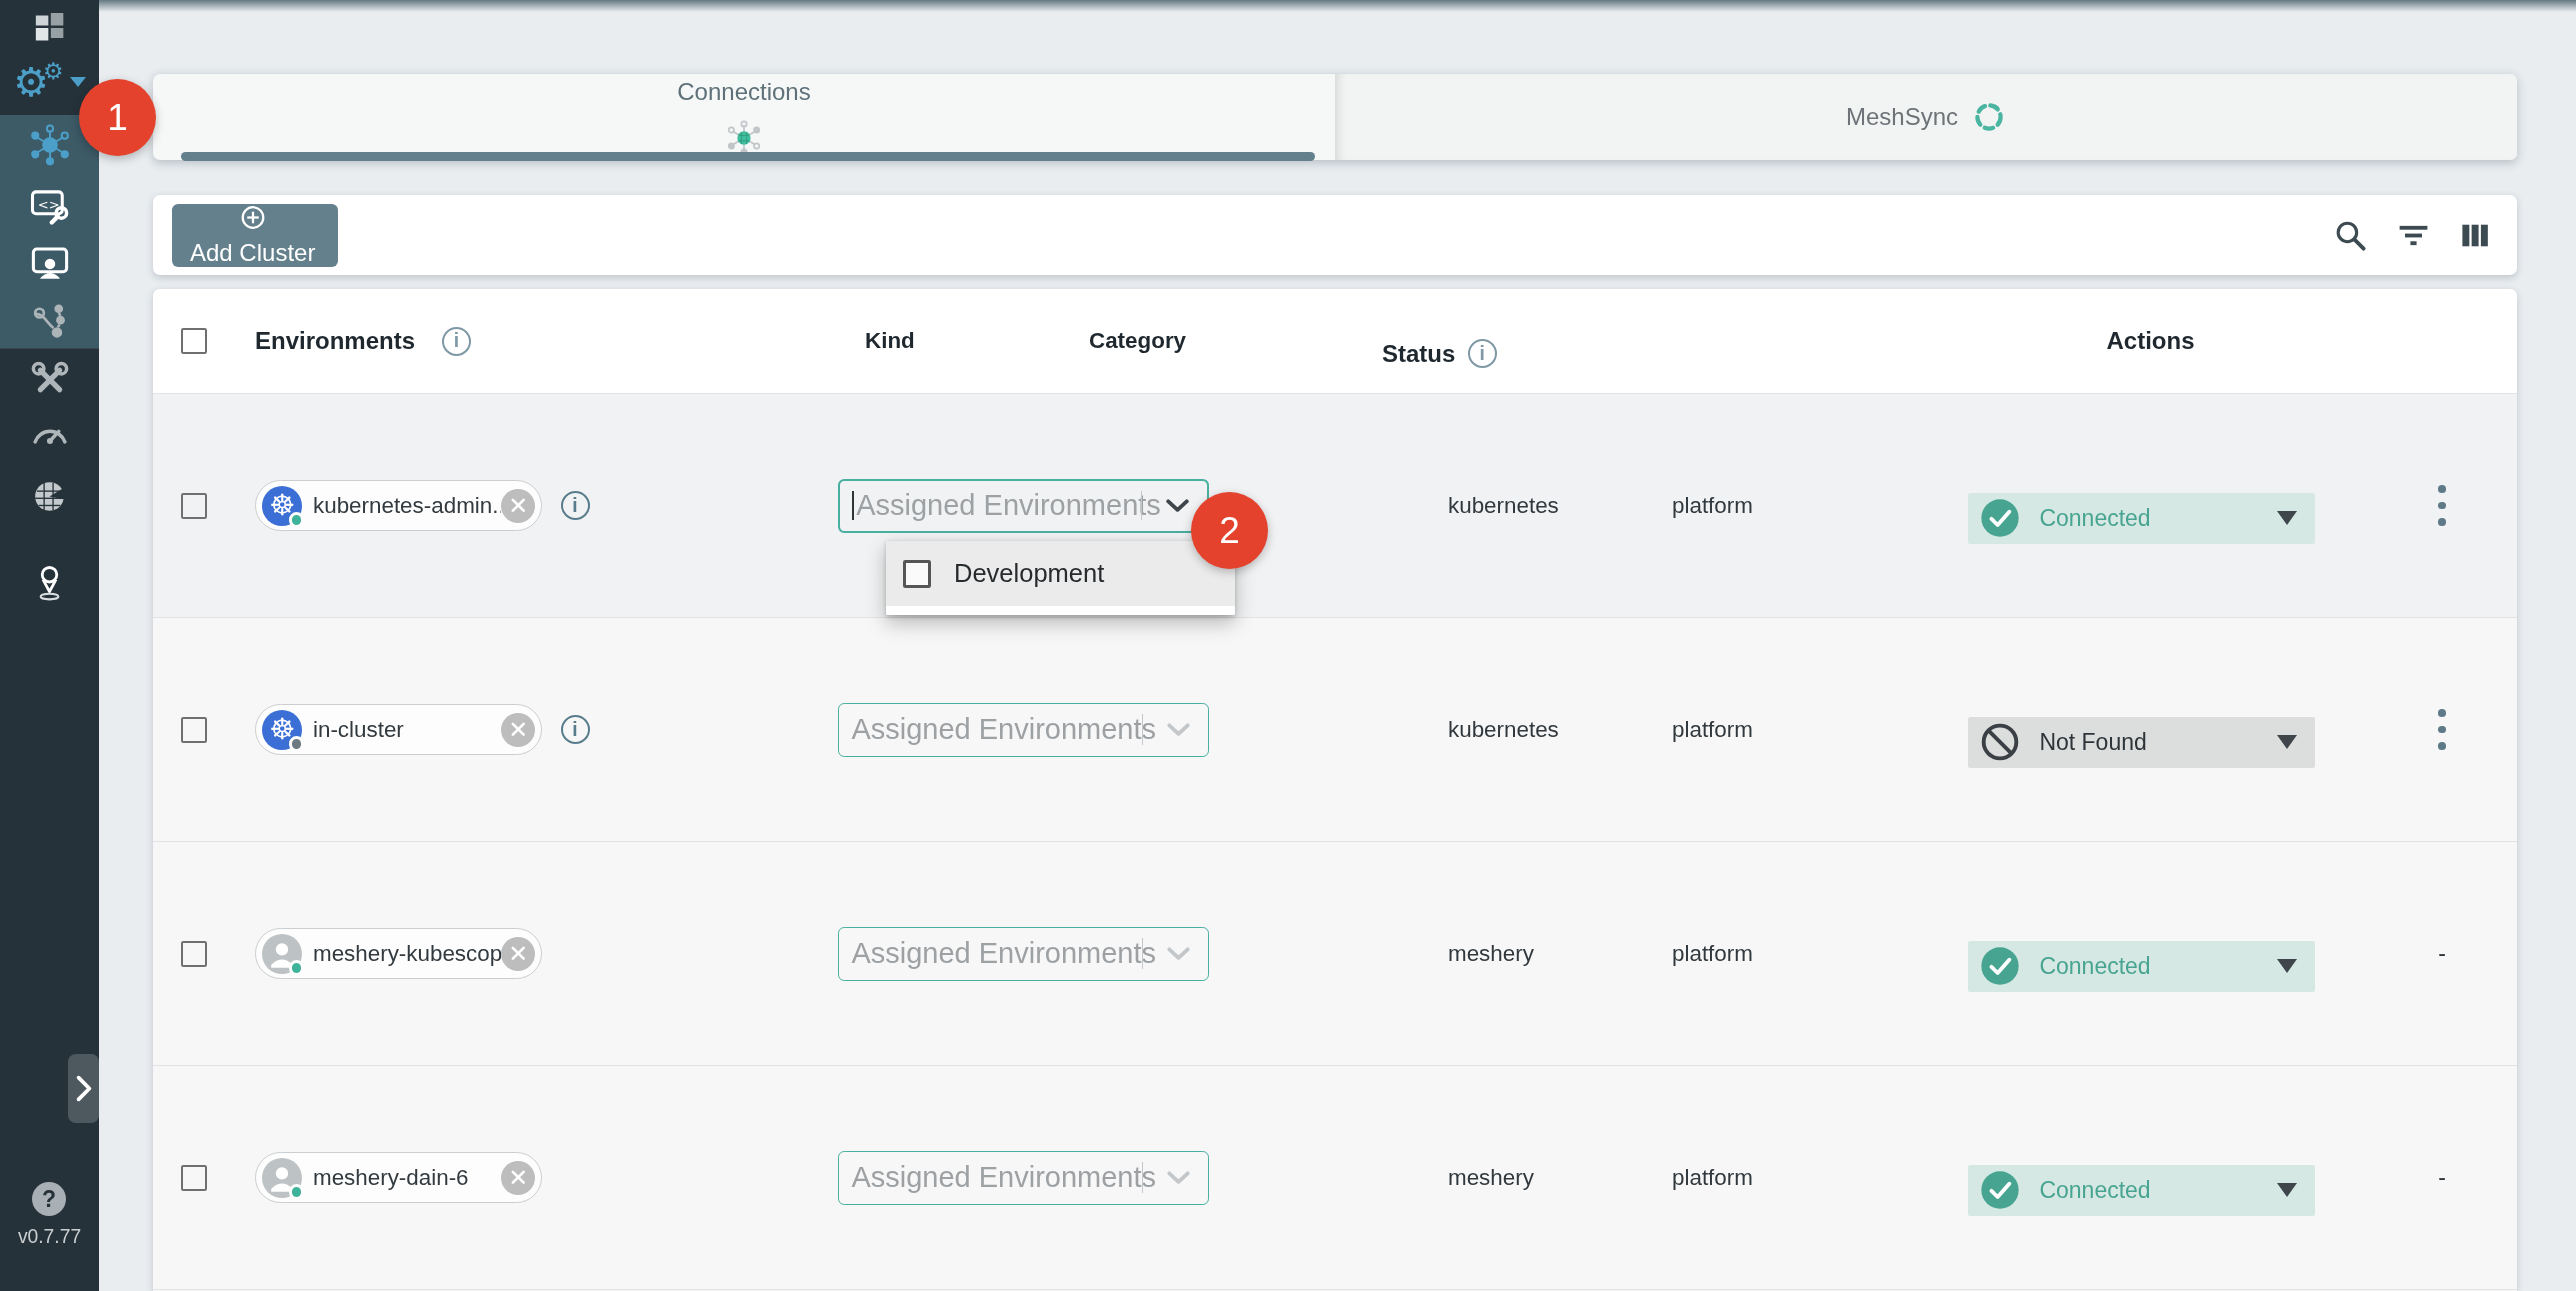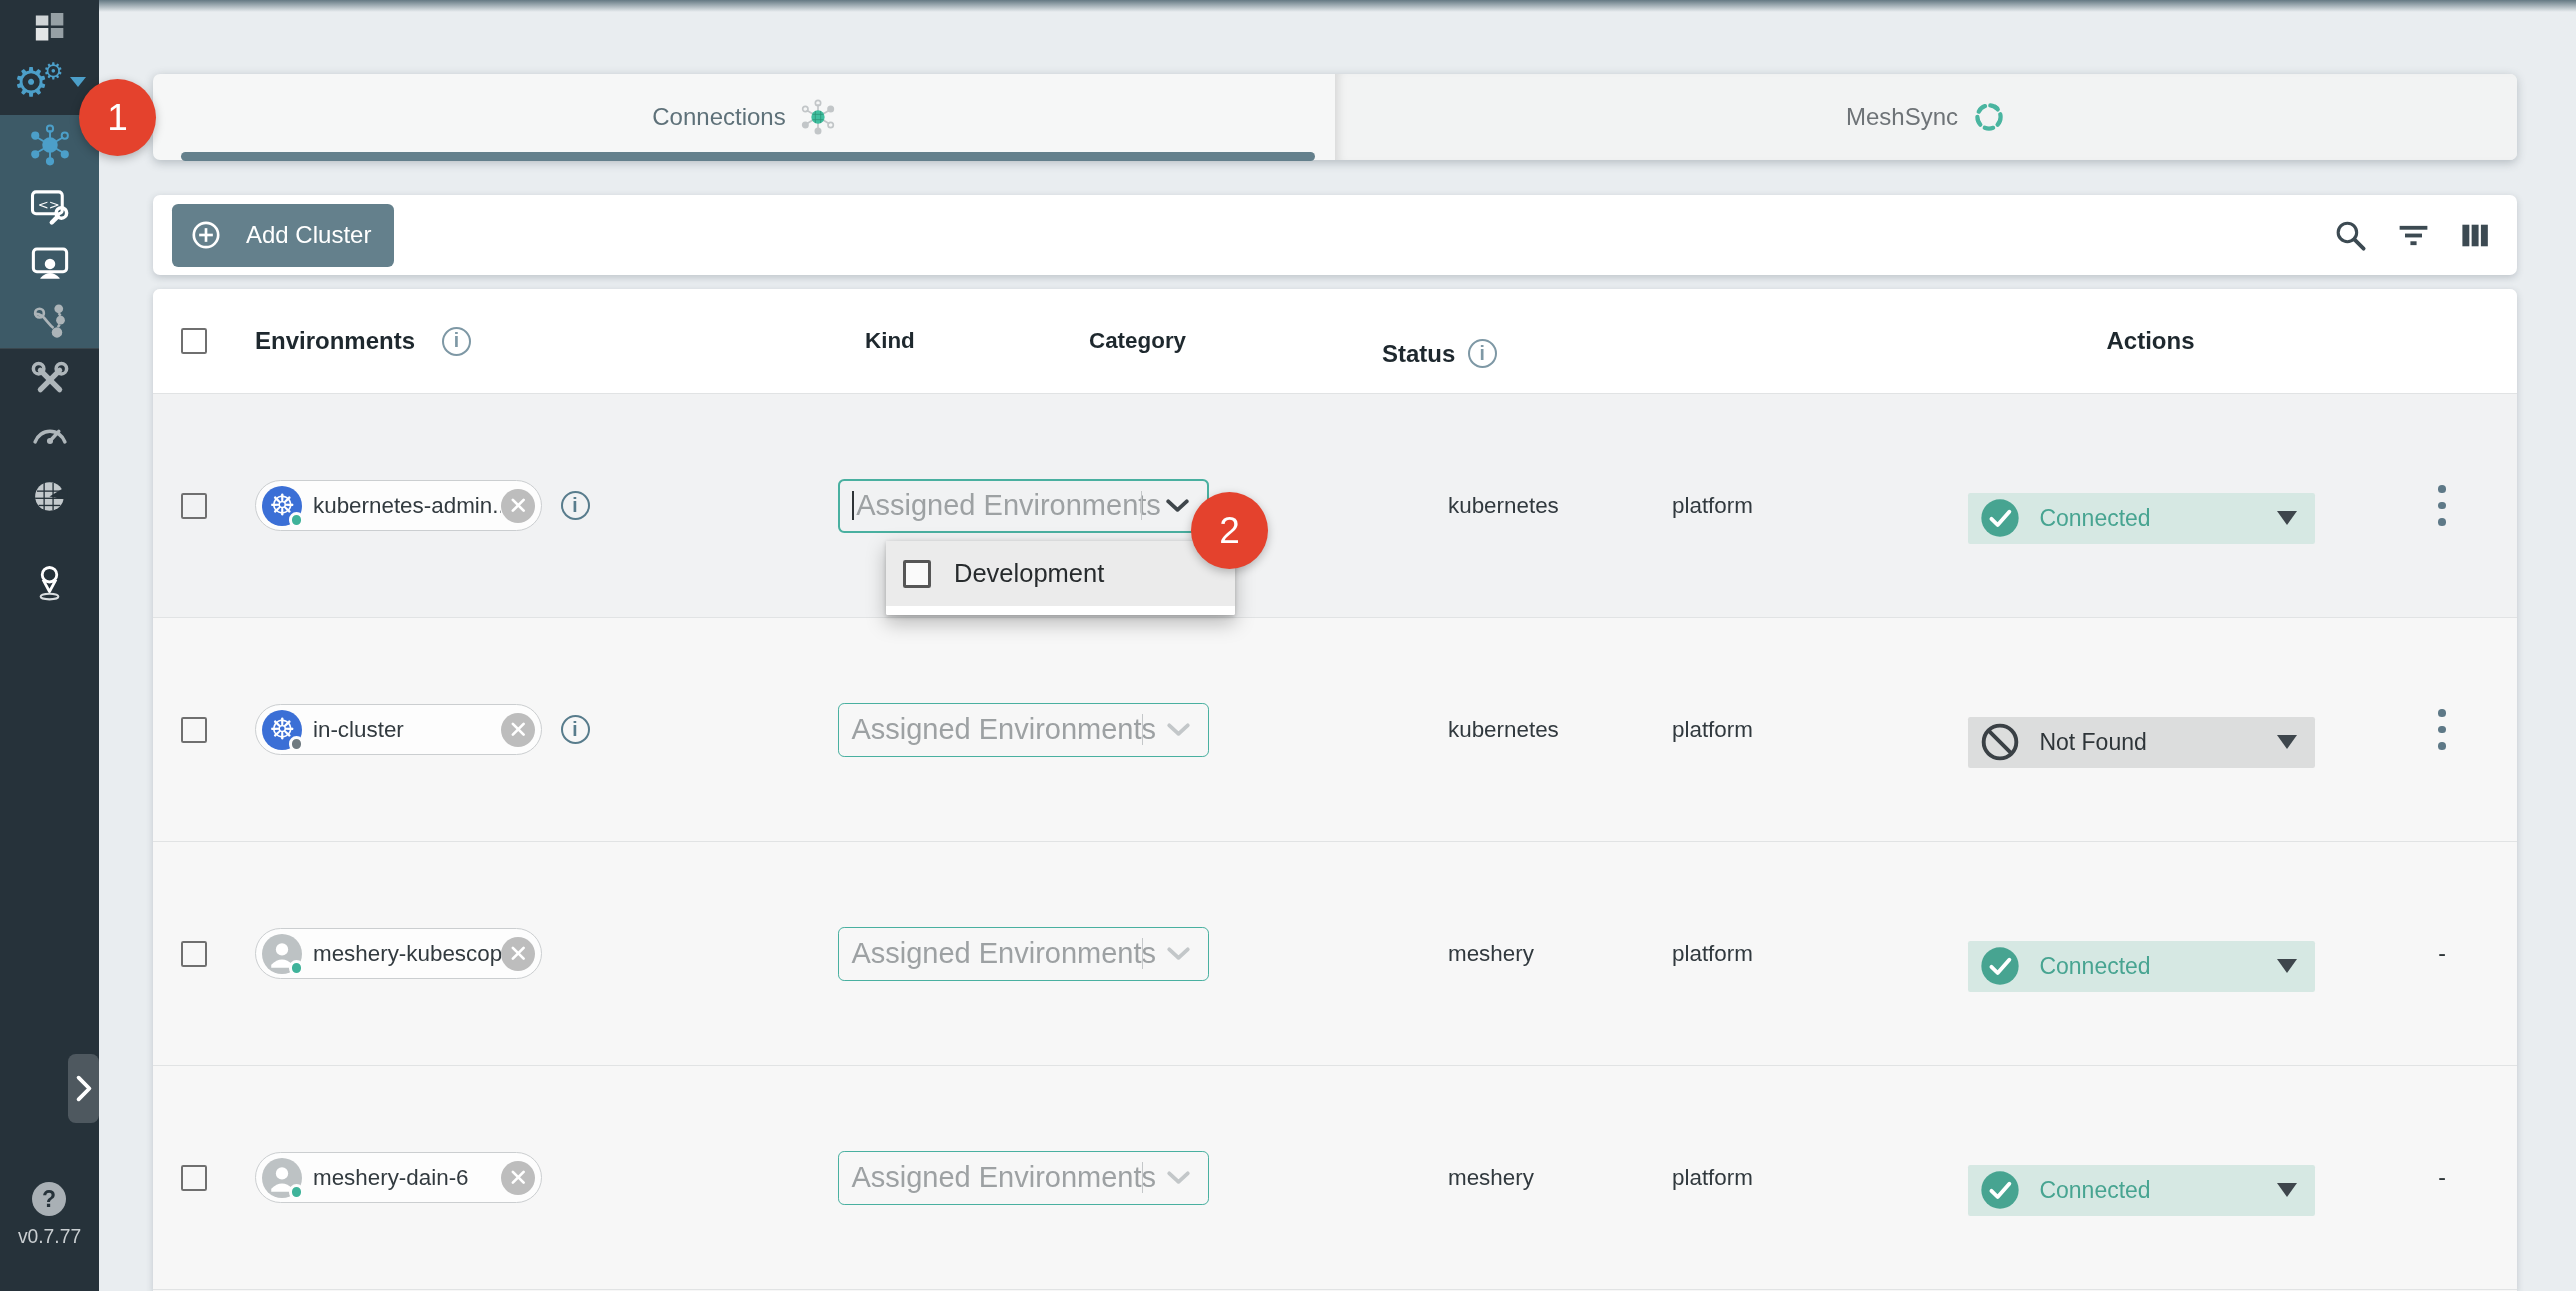--- a/index.html
+++ b/index.html
@@ -25,28 +25,28 @@
   .sb-expand{position:absolute;left:68px;top:1054px;width:31px;height:69px;background:#4E585F;
     border-radius:7.7px;display:flex;align-items:center;justify-content:center;z-index:6;}
   .help-circle{position:absolute;left:32px;top:1182px;width:34px;height:34px;border-radius:50%;
     background:#A9B0B5;color:#26323A;display:flex;align-items:center;justify-content:center;
     font-size:23px;font-weight:bold;}
   .version{position:absolute;left:0;top:1226px;width:99px;text-align:center;color:#C9CED1;font-size:19.3px;}
   
   .tabs-card{position:absolute;left:153px;top:74px;width:2364px;height:86px;border-radius:7px;
     background:#F6F7F7;box-shadow:0 2.3px 9.3px rgba(55,70,80,.28);display:flex;overflow:hidden;z-index:2;}
   .tab{flex:1;display:flex;align-items:center;justify-content:center;gap:14px;font-size:24px;}
-  .tab.connections{color:#5E7179;}
+  .tab.connections{color:#5E7179;flex-direction:column;}
   .tab.meshsync{background:#F2F3F3;color:#6E7377;box-shadow:inset 9.3px 0 10.8px -7.7px rgba(0,0,0,.15);}
   .tab-indicator{position:absolute;left:181px;top:152px;width:1134px;height:9.3px;background:#64808C;border-radius:4.6px;z-index:3;}
   
   .toolbar-card{position:absolute;left:153px;top:195px;width:2364px;height:80px;border-radius:7px;
     background:#FFFFFF;box-shadow:0 2.3px 7.7px rgba(55,70,80,.22);z-index:2;}
   .add-btn{position:absolute;left:18.5px;top:8.5px;height:63px;padding:0 23px 0 18.5px;background:#64808C;
-    border-radius:6.2px;color:#FFF;font-size:24px;display:flex;align-items:center;gap:24px;border:none;cursor:pointer;}
+    border-radius:6.2px;color:#FFF;font-size:24px;display:flex;align-items:center;gap:8px;border:none;cursor:pointer;flex-direction:column;}
   .tool-icons{position:absolute;right:23px;top:21.6px;display:flex;gap:25.5px;align-items:center;}
   
   .table-card{position:absolute;left:153px;top:289px;width:2364px;height:1002px;background:#F7F7F7;
     border-radius:7px 7px 0 0;box-shadow:0 2.3px 7.7px rgba(55,70,80,.22);z-index:2;}
   .thead{height:105px;background:#FFFFFF;border-radius:7px 7px 0 0;border-bottom:0.8px solid #E1E3E4;
     display:flex;align-items:center;font-weight:bold;font-size:24px;color:#1E282E;}
   .row{height:224px;display:flex;align-items:center;border-bottom:0.8px solid #E1E3E4;position:relative;}
   .row.hovered{background:#F1F2F3;}
   .c-check{width:102px;padding-left:28px;display:flex;align-items:center;flex:none;}
   .c-name{width:583px;display:flex;align-items:center;gap:18.5px;flex:none;}

